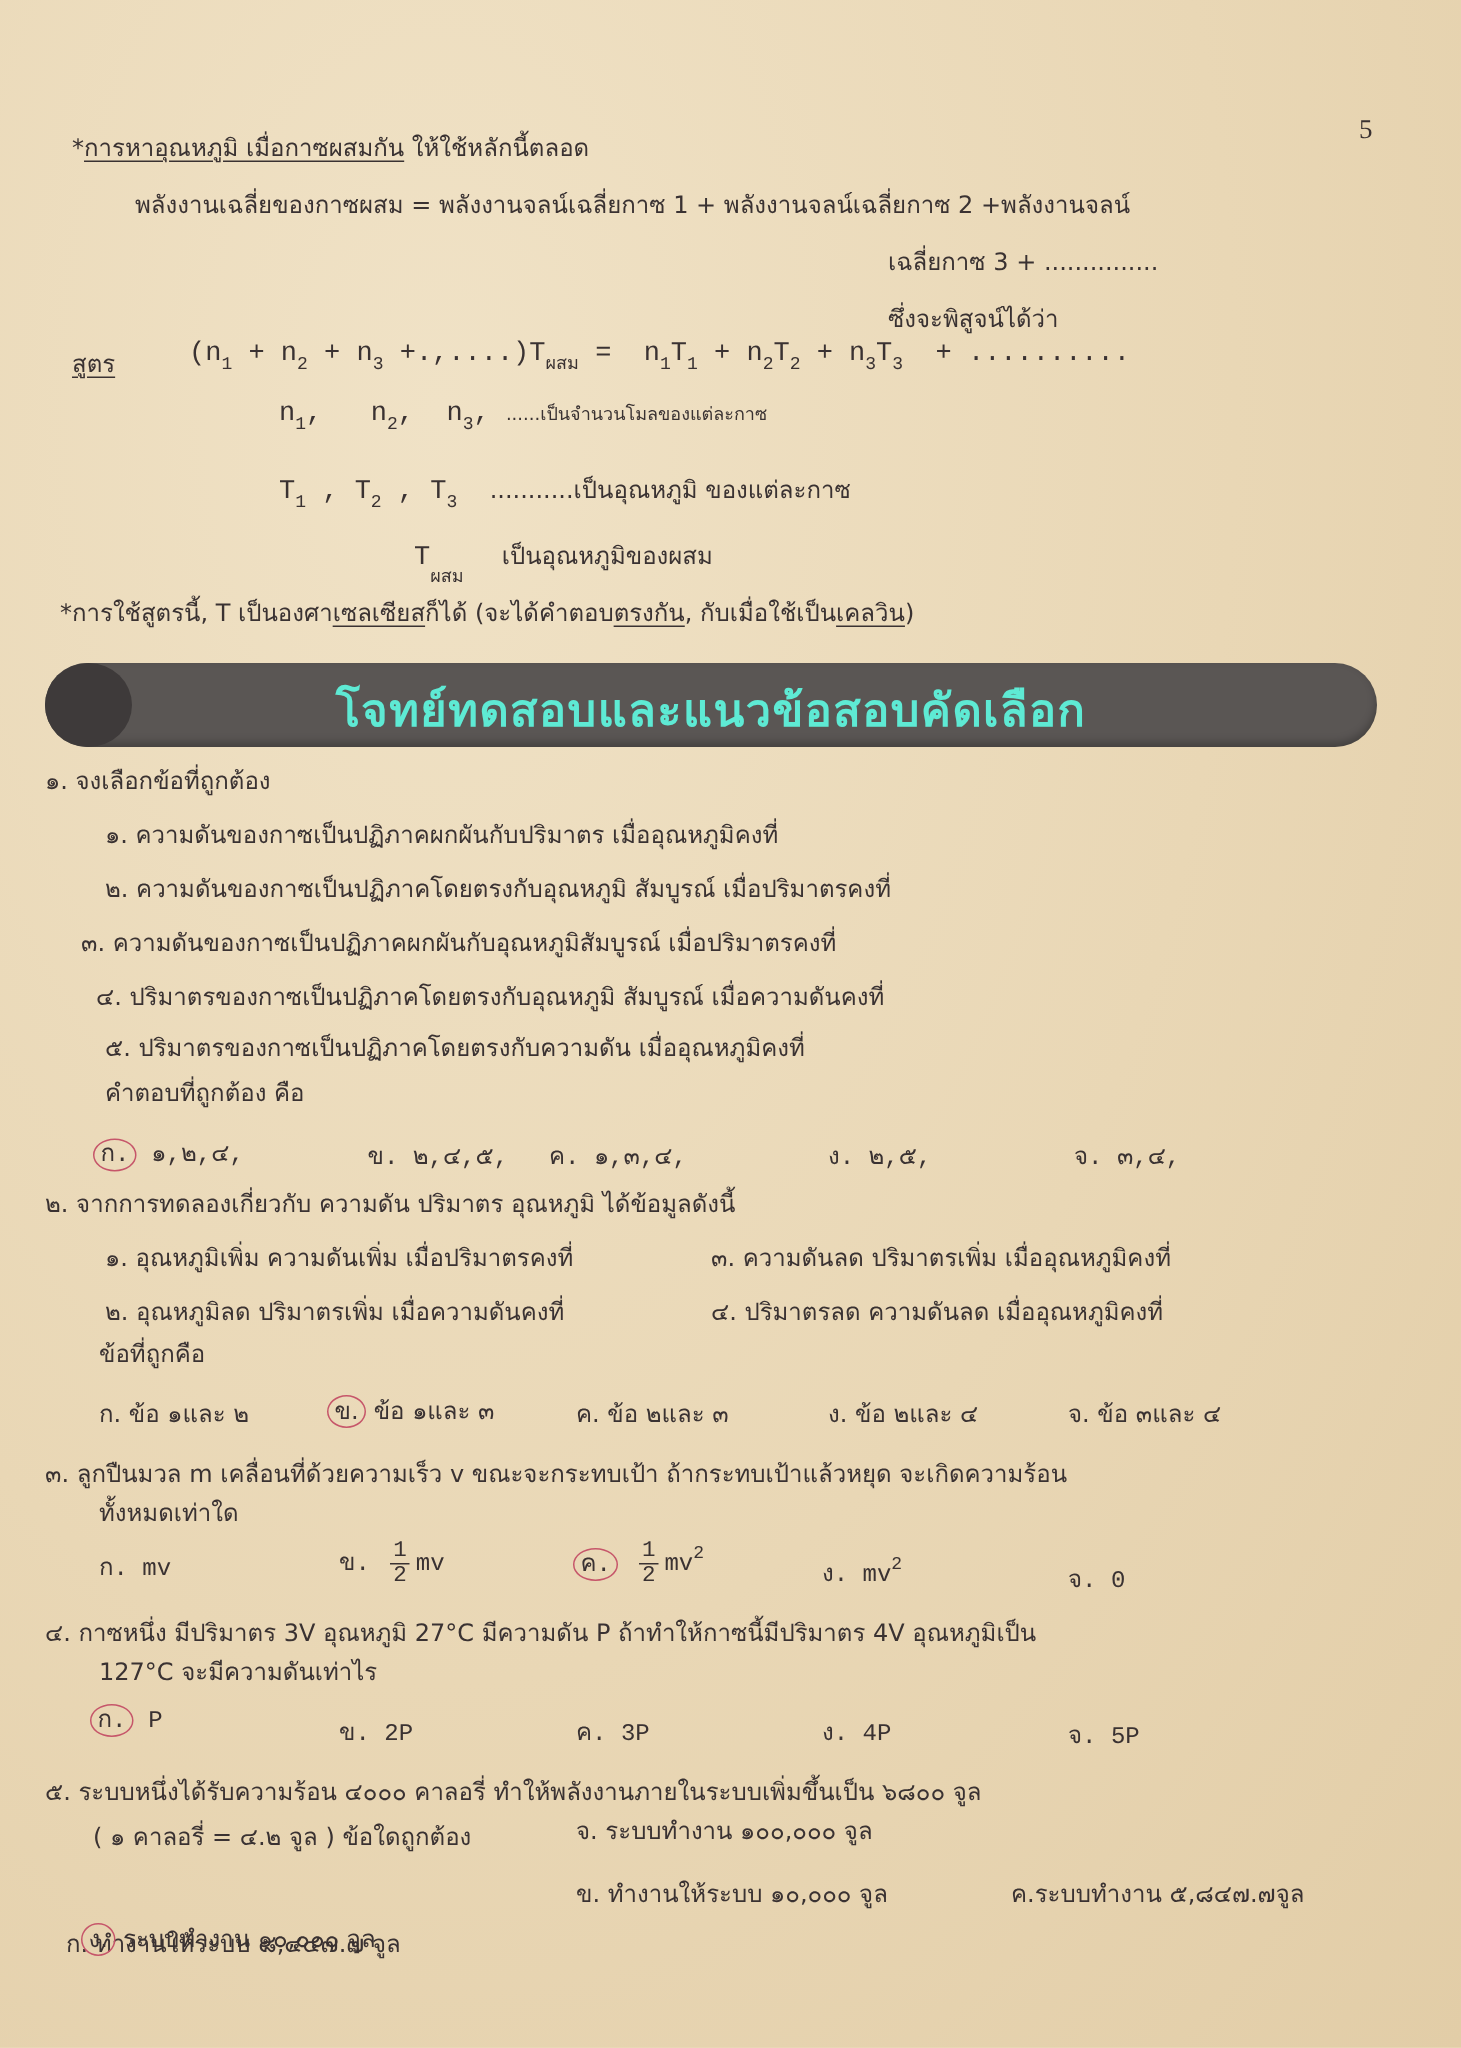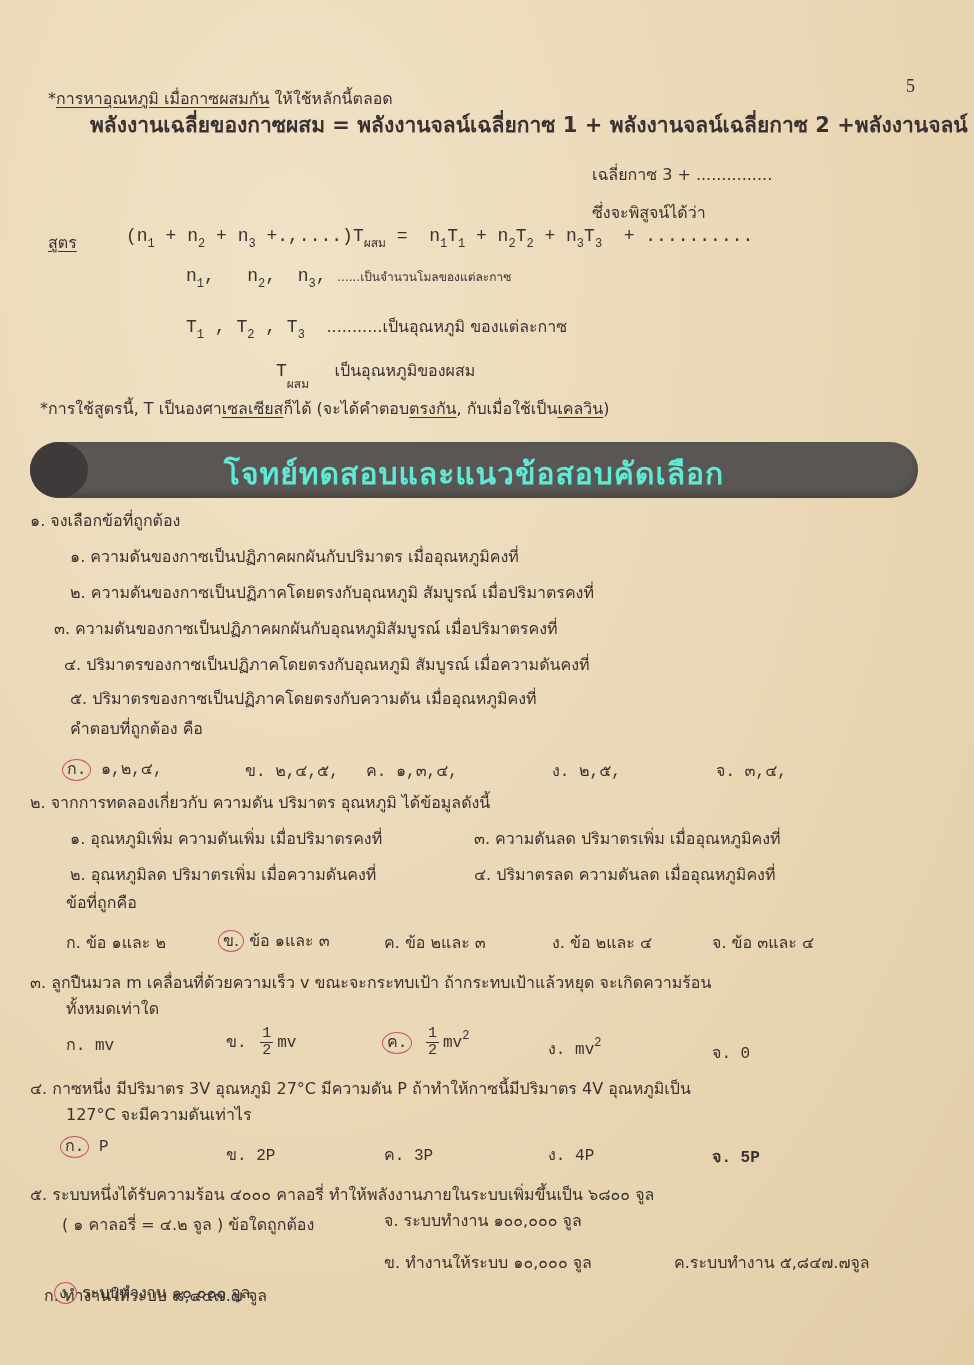--- a/index.html
+++ b/index.html
@@ -43,21 +43,21 @@
 </style>
 </head>
 <body>
 
 <div class="abs page-num">5</div>
 
 <div class="abs" style="left:48px;top:86px;">
   <span>*</span><span class="u">การหาอุณหภูมิ เมื่อกาซผสมกัน</span>
   <span>ให้ใช้หลักนี้ตลอด</span>
 </div>
-<div class="abs" style="left:90px;top:108px;font-size:21px;font-weight:bold;">พลังงานเฉลี่ยของกาซผสม = พลังงานจลน์เฉลี่ยกาซ 1 + พลังงานจลน์เฉลี่ยกาซ 2 +พลังงานจลน์</div>
+<div class="abs" style="left:90px;top:124px;font-size:16px;">พลังงานเฉลี่ยของกาซผสม = พลังงานจลน์เฉลี่ยกาซ 1 + พลังงานจลน์เฉลี่ยกาซ 2 +พลังงานจลน์</div>
 <div class="abs" style="left:592px;top:162px;">เฉลี่ยกาซ 3 + ...............</div>
 <div class="abs" style="left:592px;top:200px;">ซึ่งจะพิสูจน์ได้ว่า</div>
 
 <div class="abs" style="left:48px;top:230px;">
   <span class="u">สูตร</span>
 </div>
 <div class="abs formula" style="left:126px;top:226px;">
   <span>(n<span class="sub">1</span> + n<span class="sub">2</span> + n<span class="sub">3</span> </span><span>+.,....)T</span><span class="sub">ผสม</span>
   <span>=</span>
   &nbsp;n<span class="sub">1</span>T<span class="sub">1</span> + n<span class="sub">2</span>T<span class="sub">2</span> + n<span class="sub">3</span>T<span class="sub">3</span>
@@ -136,21 +136,21 @@
 <div class="abs q mono" style="left:712px;top:1040px;"><span>จ.</span> <span>0</span></div>
 
 <div class="abs q" style="left:30px;top:1076px;">
   <span>๔.</span> <span>กาซหนึ่ง มีปริมาตร   3V  อุณหภูมิ   27°C  มีความดัน  P  ถ้าทำให้กาซนี้มีปริมาตร   4V   อุณหภูมิเป็น</span>
 </div>
 <div class="abs q" style="left:66px;top:1102px;">127°C  จะมีความดันเท่าไร</div>
 <div class="abs q mono" style="left:60px;top:1136px;"><span class="circled">ก.</span> <span>P</span></div>
 <div class="abs q mono" style="left:226px;top:1142px;"><span>ข.</span> <span>2P</span></div>
 <div class="abs q mono" style="left:384px;top:1142px;"><span>ค.</span> <span>3P</span></div>
 <div class="abs q mono" style="left:548px;top:1142px;"><span>ง.</span> <span>4P</span></div>
-<div class="abs q mono" style="left:712px;top:1144px;font-weight:bold;"><span>จ.</span> <span>5P</span></div>
+<div class="abs q mono" style="left:712px;top:1144px;"><span>จ.</span> <span>5P</span></div>
 
 <div class="abs q" style="left:30px;top:1182px;">
   <span>๕.</span> <span>ระบบหนึ่งได้รับความร้อน ๔๐๐๐ คาลอรี่ ทำให้พลังงานภายในระบบเพิ่มขึ้นเป็น ๖๘๐๐ จูล</span>
 </div>
 <div class="abs q" style="left:62px;top:1212px;">( ๑ คาลอรี่  =  ๔.๒ จูล )  ข้อใดถูกต้อง</div>
 <div class="abs q" style="left:44px;top:1246px;margin-top:37px;"><span>ก.</span> <span>ทำงานให้ระบบ ๘,๔๔๗.๗ จูล</span></div>
 <div class="abs q" style="left:384px;top:1250px;"><span>ข.</span> <span>ทำงานให้ระบบ ๑๐,๐๐๐ จูล</span></div>
 <div class="abs q" style="left:674px;top:1250px;"><span>ค.</span><span>ระบบทำงาน ๕,๘๔๗.๗จูล</span></div>
 <div class="abs q" style="left:54px;top:1280px;"><span class="circled">ง.</span> <span>ระบบทำงาน ๑๐,๐๐๐ จูล</span></div>
 <div class="abs q" style="left:384px;top:1208px;"><span>จ.</span> <span>ระบบทำงาน ๑๐๐,๐๐๐ จูล</span></div>

